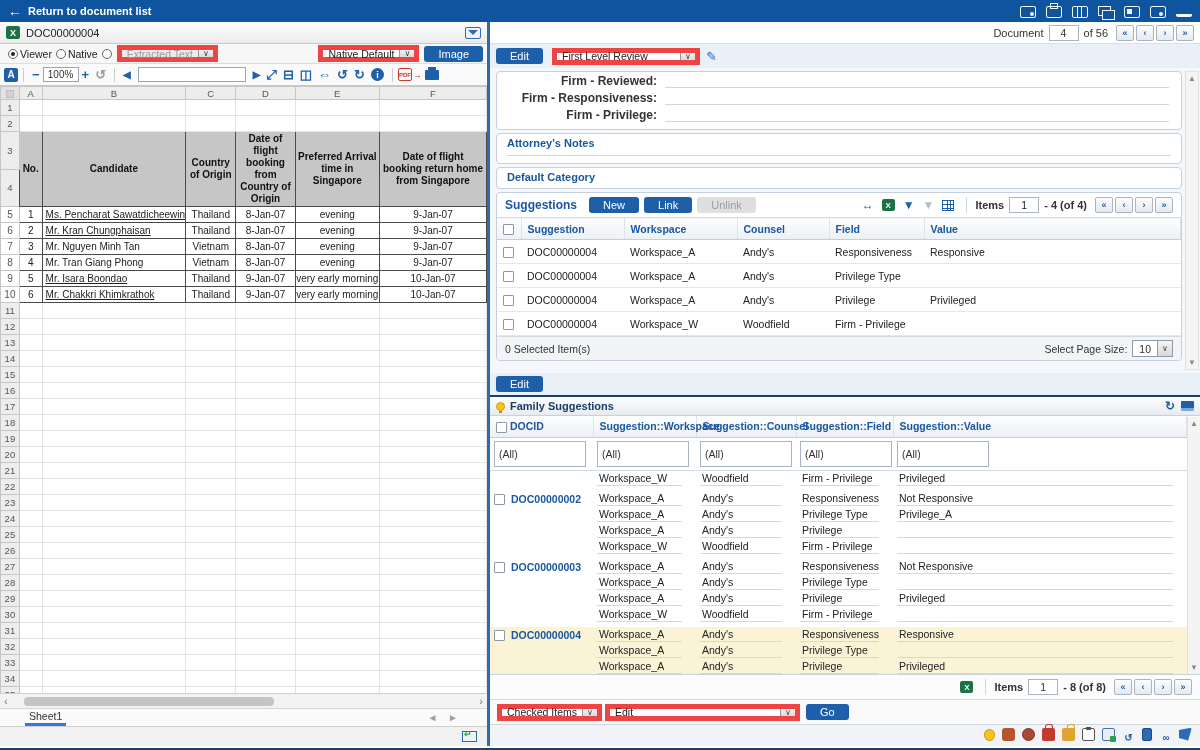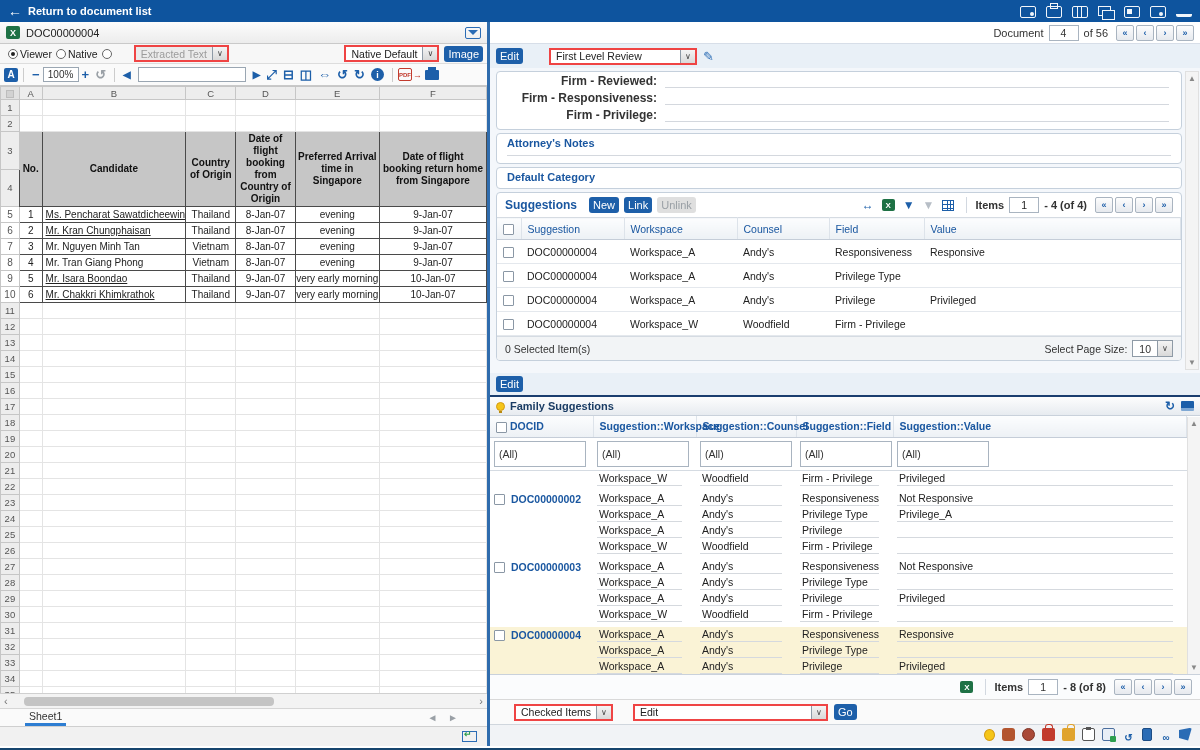--- a/index.html
+++ b/index.html
@@ -36,27 +36,27 @@
             display:flex; align-items:center; justify-content:center; border-radius:2px; margin-right:6px; }
   .docid { font-size:11px; color:#222; }
   .docbar .spacer, .modebar .spacer, .vtoolbar .spacer { flex:1; }
   .maildoc { width:16px; height:12px; border:1.5px solid #2B6CB5; border-radius:2px; position:relative; }
   .maildoc::after { content:""; position:absolute; left:2px; top:2px; border-left:5px solid transparent; border-right:5px solid transparent; border-top:5px solid #2B6CB5; }
 
   
   .modebar { height:20px; background:#F7F7F7; border-bottom:1px solid #DDD; display:flex; align-items:center; padding:0 4px; font-size:10.5px; }
   .radio { width:10px; height:10px; border:1px solid #666; border-radius:50%; background:#fff; margin:0 2px 0 4px; position:relative; flex:none; }
   .radio.sel::after { content:""; position:absolute; left:2px; top:2px; width:4px; height:4px; border-radius:50%; background:#222; }
-  .sel-box { display:inline-flex; align-items:center; border:2px solid #ef4444; background:#fff; height:17px; margin-left:20px; }
+  .sel-box { display:inline-flex; align-items:center; border:5px solid #ef4444; background:#fff; height:17px; margin-left:3px; }
   .sel-box .txt { padding:0 5px; font-size:10.5px; white-space:nowrap; }
   .sel-box .arw { width:15px; height:100%; background:linear-gradient(#F4F4F4,#D9D9D9); border-left:1px solid #8E9AA6;
                   display:flex; align-items:center; justify-content:center; font-size:8px; color:#444; }
   .sel-box.dis { background:#EBEBEB; } .sel-box.dis .txt { color:#9B9B9B; }
   .btn { background:#1D5FA9; color:#fff; border-radius:3px; padding:2px 11px; font-size:11px; display:inline-block; }
-  .btn.sm { padding:2px 4px; }
+  .btn.sm { padding:2px 14px; }
   .btn.dis { background:#DFDFDF; color:#9AA0A6; }
 
   
   .vtoolbar { height:22px; background:#FAFAFA; border-bottom:1px solid #C9C9C9; display:flex; align-items:center; padding:0 4px; color:#1D5FA9; }
   .aicon { width:14px; height:14px; background:#1D5FA9; color:#fff; font-size:10px; font-weight:bold; display:flex; align-items:center; justify-content:center; border-radius:2px; }
   .tsep { width:1px; height:14px; background:#CCC; margin:0 5px; }
   .tgl { font-size:13px; margin:0 3px; font-weight:bold; }
   .tgl.gray { color:#9AA0A6; }
   .zoominput { width:36px; height:15px; border:1px solid #9AA6B2; text-align:center; font-size:10px; color:#333; background:#fff; display:inline-flex; align-items:center; justify-content:center; }
   .pageinput { width:108px; height:15px; border:1px solid #9AA6B2; background:#fff; margin:0 4px; }
@@ -127,21 +127,21 @@
   .ico.gray { color:#B7BEC6; }
   .xls { width:13px; height:12px; background:#1E7145; color:#fff; font-size:8px; font-weight:bold; display:inline-flex;
          align-items:center; justify-content:center; border-radius:2px; margin:0 4px; }
   .grid-ico { width:12px; height:11px; border:1px solid #1D5FA9; margin:0 4px;
               background:linear-gradient(#1D5FA9,#1D5FA9) 0 3.5px/12px 1px no-repeat, linear-gradient(#1D5FA9,#1D5FA9) 0 7px/12px 1px no-repeat,
                          linear-gradient(#1D5FA9,#1D5FA9) 3.5px 0/1px 11px no-repeat, linear-gradient(#1D5FA9,#1D5FA9) 7px 0/1px 11px no-repeat; }
   .items-sep { width:1px; height:16px; background:#D2D8E0; margin:0 8px; }
   .itemslbl { font-weight:bold; color:#333; font-size:11px; }
   table.sgt { width:100%; border-collapse:collapse; table-layout:fixed; }
   table.sgt th { background:linear-gradient(#FCFDFE,#EDF1F5); border-top:1px solid #D5DBE2; border-bottom:1px solid #C5CDD8;
-                 border-right:1px solid #DDE3EA; color:#1A57A0; font-size:10.5px; text-align:left; padding:4px 6px; height:22px; font-weight:normal; }
+                 border-right:1px solid #DDE3EA; color:#1A57A0; font-size:10.5px; text-align:left; padding:4px 6px; height:22px; font-weight:bold; }
   table.sgt td { border-bottom:1px solid #E4E8ED; font-size:10.5px; padding:4px 6px; height:24px; color:#222; }
   .cb { display:inline-block; width:11px; height:11px; border:1px solid #8A97A5; background:#fff; border-radius:1px; vertical-align:middle; }
   .sg-foot { background:#F2F4F6; border-top:1px solid #D5DBE2; display:flex; align-items:center; padding:3px 8px; font-size:10.5px; color:#333; }
   .sg-foot .spacer { flex:1; }
   .pagesize { display:inline-flex; align-items:center; border:1px solid #8E9AA6; background:#fff; height:17px; margin-left:5px; }
   .pagesize .txt { padding:0 6px; } .pagesize .arw { width:15px; height:100%; background:linear-gradient(#F4F4F4,#D9D9D9); border-left:1px solid #8E9AA6; display:flex; align-items:center; justify-content:center; font-size:8px; color:#444; }
 
   .editband { height:24px; background:#E9F0F7; display:flex; align-items:center; padding:0 6px; border-bottom:2px solid #1B3E6F; }
 
   

